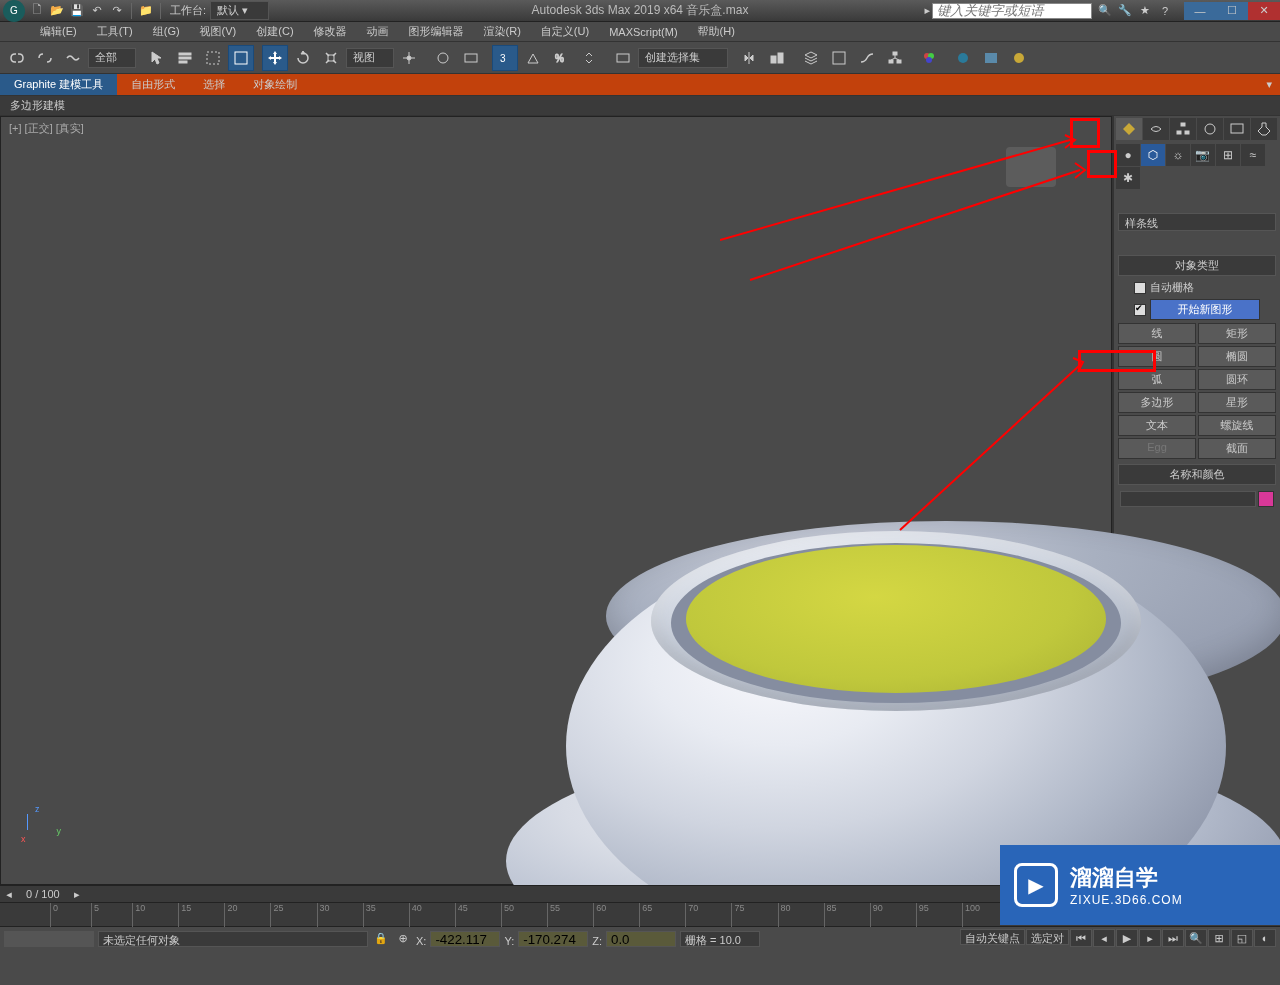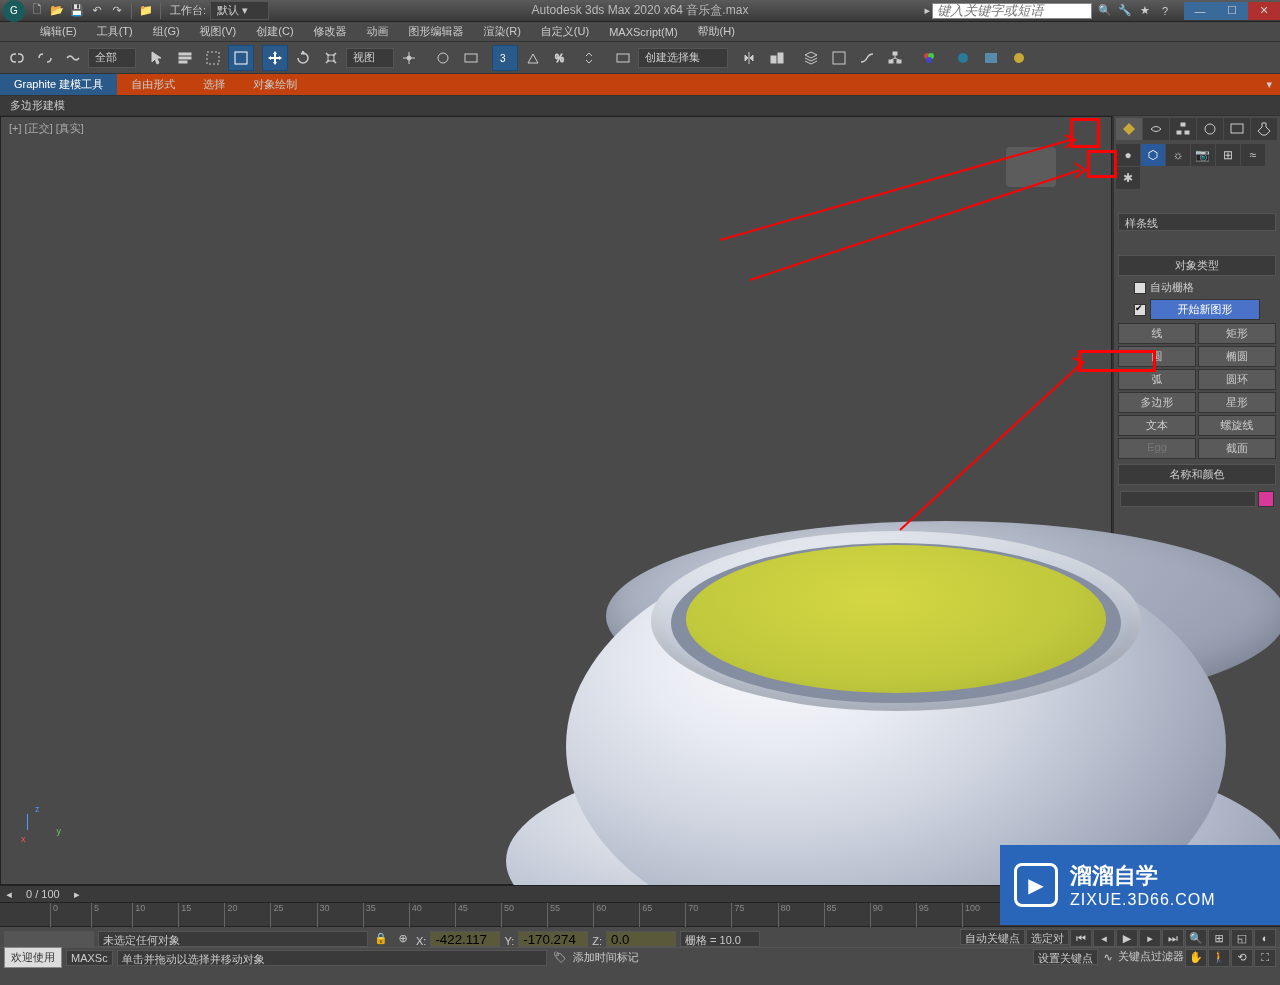--- a/index.html
+++ b/index.html
@@ -83,21 +83,21 @@
 
 
 .red-box { position: absolute; border: 3px solid #ff0000; pointer-events: none; }
 .red-arrow { position: absolute; pointer-events: none; }
 
 
 .watermark { position: absolute; right: 0; bottom: 60px; width: 280px; height: 80px; background: #2965b8; display: flex; align-items: center; padding: 8px 14px; gap: 12px; z-index: 100; }
 .wm-icon { width: 44px; height: 44px; border: 3px solid #fff; border-radius: 8px; display: flex; align-items: center; justify-content: center; color: #fff; font-size: 20px; }
 .wm-text { color: #fff; }
 .wm-text .t1 { font-size: 22px; font-weight: bold; }
-.wm-text .t2 { font-size: 16px; letter-spacing: 1px; }
+.wm-text .t2 { font-size: 12px; letter-spacing: 1px; }
 
 
 .bottom-area { position: absolute; bottom: 0; left: 0; right: 0; height: 100px; background: #4a4a4a; }
 .timeline-bar { height: 18px; background: #3a3a3a; display: flex; align-items: center; border-top: 1px solid #222; border-bottom: 1px solid #222; }
 .time-slider-area { flex: 1; position: relative; height: 16px; background: #3a3a3a; margin: 0 8px; }
 .timeline-ruler { height: 24px; background: #3a3a3a; position: relative; border-bottom: 1px solid #222; }
 .ruler-marks { position: absolute; left: 50px; right: 300px; top: 0; height: 24px; display: flex; justify-content: space-between; color: #888; font-size: 9px; }
 .ruler-marks span { border-left: 1px solid #666; padding-left: 2px; }
 .status-bar { height: 20px; display: flex; align-items: flex-end; padding: 0 4px; gap: 4px; }
 .status-bar2 { height: 20px; display: flex; align-items: center; padding: 0 4px; gap: 4px; border-top: 1px solid #555; }
@@ -120,21 +120,21 @@
     <div class="qat-btn">📂</div>
     <div class="qat-btn">💾</div>
     <div class="qat-btn">↶</div>
     <div class="qat-btn">↷</div>
     <div class="qat-sep"></div>
     <div class="qat-btn">📁</div>
     <div class="qat-sep"></div>
     <span class="workspace-label">工作台:</span>
     <div class="workspace-dd"><span>默认</span> ▾</div>
   </div>
-  <div class="title-center">Autodesk 3ds Max  2020 x64   音乐盒.max</div>
+  <div class="title-center">Autodesk 3ds Max  2019 x64   音乐盒.max</div>
   <div class="title-right">
     <span>▸</span>
     <input class="search-box" placeholder="键入关键字或短语" style="">
     <div class="qat-btn">🔍</div>
     <div class="qat-btn">🔧</div>
     <div class="qat-btn">★</div>
     <div class="qat-btn">?</div>
     <div class="win-controls">
       <div class="win-btn win-min">—</div>
       <div class="win-btn win-max">☐</div>
@@ -513,29 +513,13 @@
       <div class="anim-btn">◂</div>
       <div class="anim-btn">▶</div>
       <div class="anim-btn">▸</div>
       <div class="anim-btn">⏭</div>
       <div class="anim-btn">🔍</div>
       <div class="anim-btn">⊞</div>
       <div class="anim-btn">◱</div>
       <div class="anim-btn">◐</div>
     </div>
   </div>
-  <div class="status-bar2">
-    <div class="welcome-btn">欢迎使用</div>
-    <div class="status-field">MAXSc</div>
-    <div class="status-field" style="width:430px">单击并拖动以选择并移动对象</div>
-    <div class="qat-btn">🏷</div>
-    <span>添加时间标记</span>
-    <div class="anim-controls">
-      <div class="status-field">设置关键点</div>
-      <div class="qat-btn">∿</div>
-      <span>关键点过滤器</span>
-      <div class="anim-btn">✋</div>
-      <div class="anim-btn">🚶</div>
-      <div class="anim-btn">⟲</div>
-      <div class="anim-btn">⛶</div>
-    </div>
-  </div>
 </div>
 
 </body></html>

